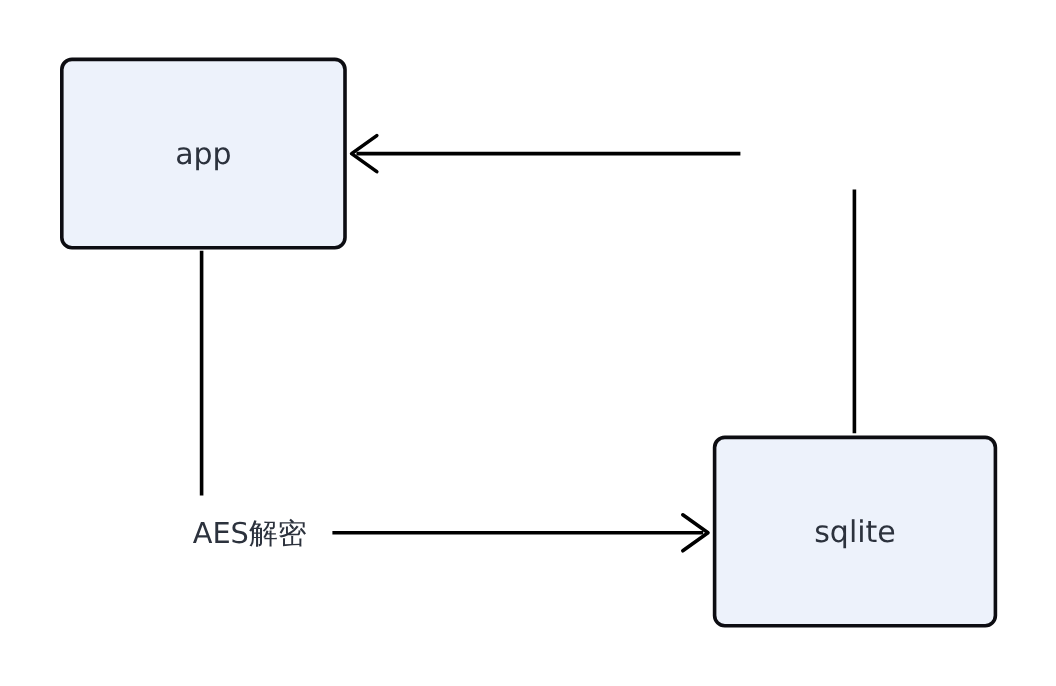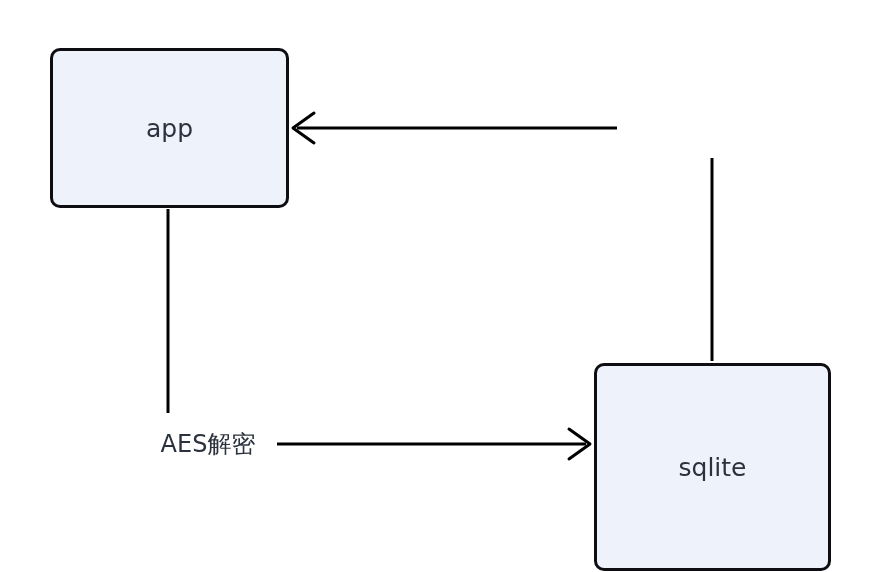--- a/index.html
+++ b/index.html
@@ -36,21 +36,21 @@
   .node-app {
     left: 50px;
     top: 48px;
     width: 239px;
     height: 160px;
   }
   .node-sqlite {
     left: 594px;
     top: 363px;
     width: 237px;
-    height: 208px;
+    height: 160px;
   }
   .node-label {
     font-size: 25px;
     color: #2c323d;
     line-height: 1;
     user-select: none;
   }
   .edge-label {
     position: absolute;
     transform: translate(-50%, -50%);

